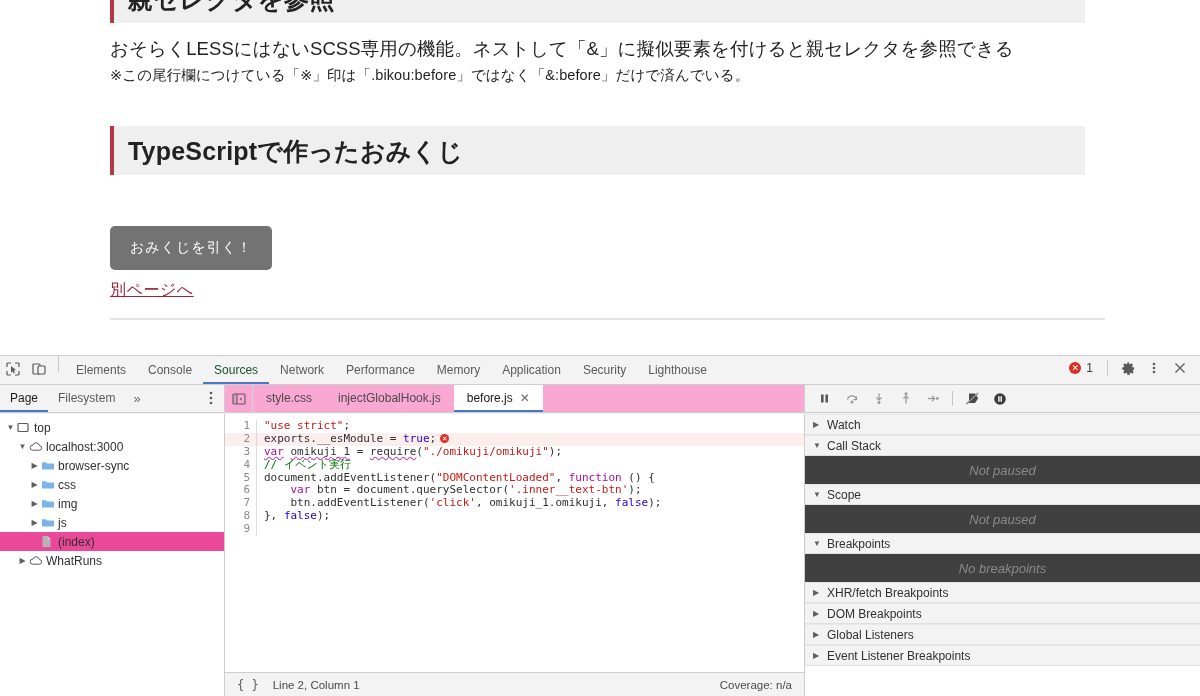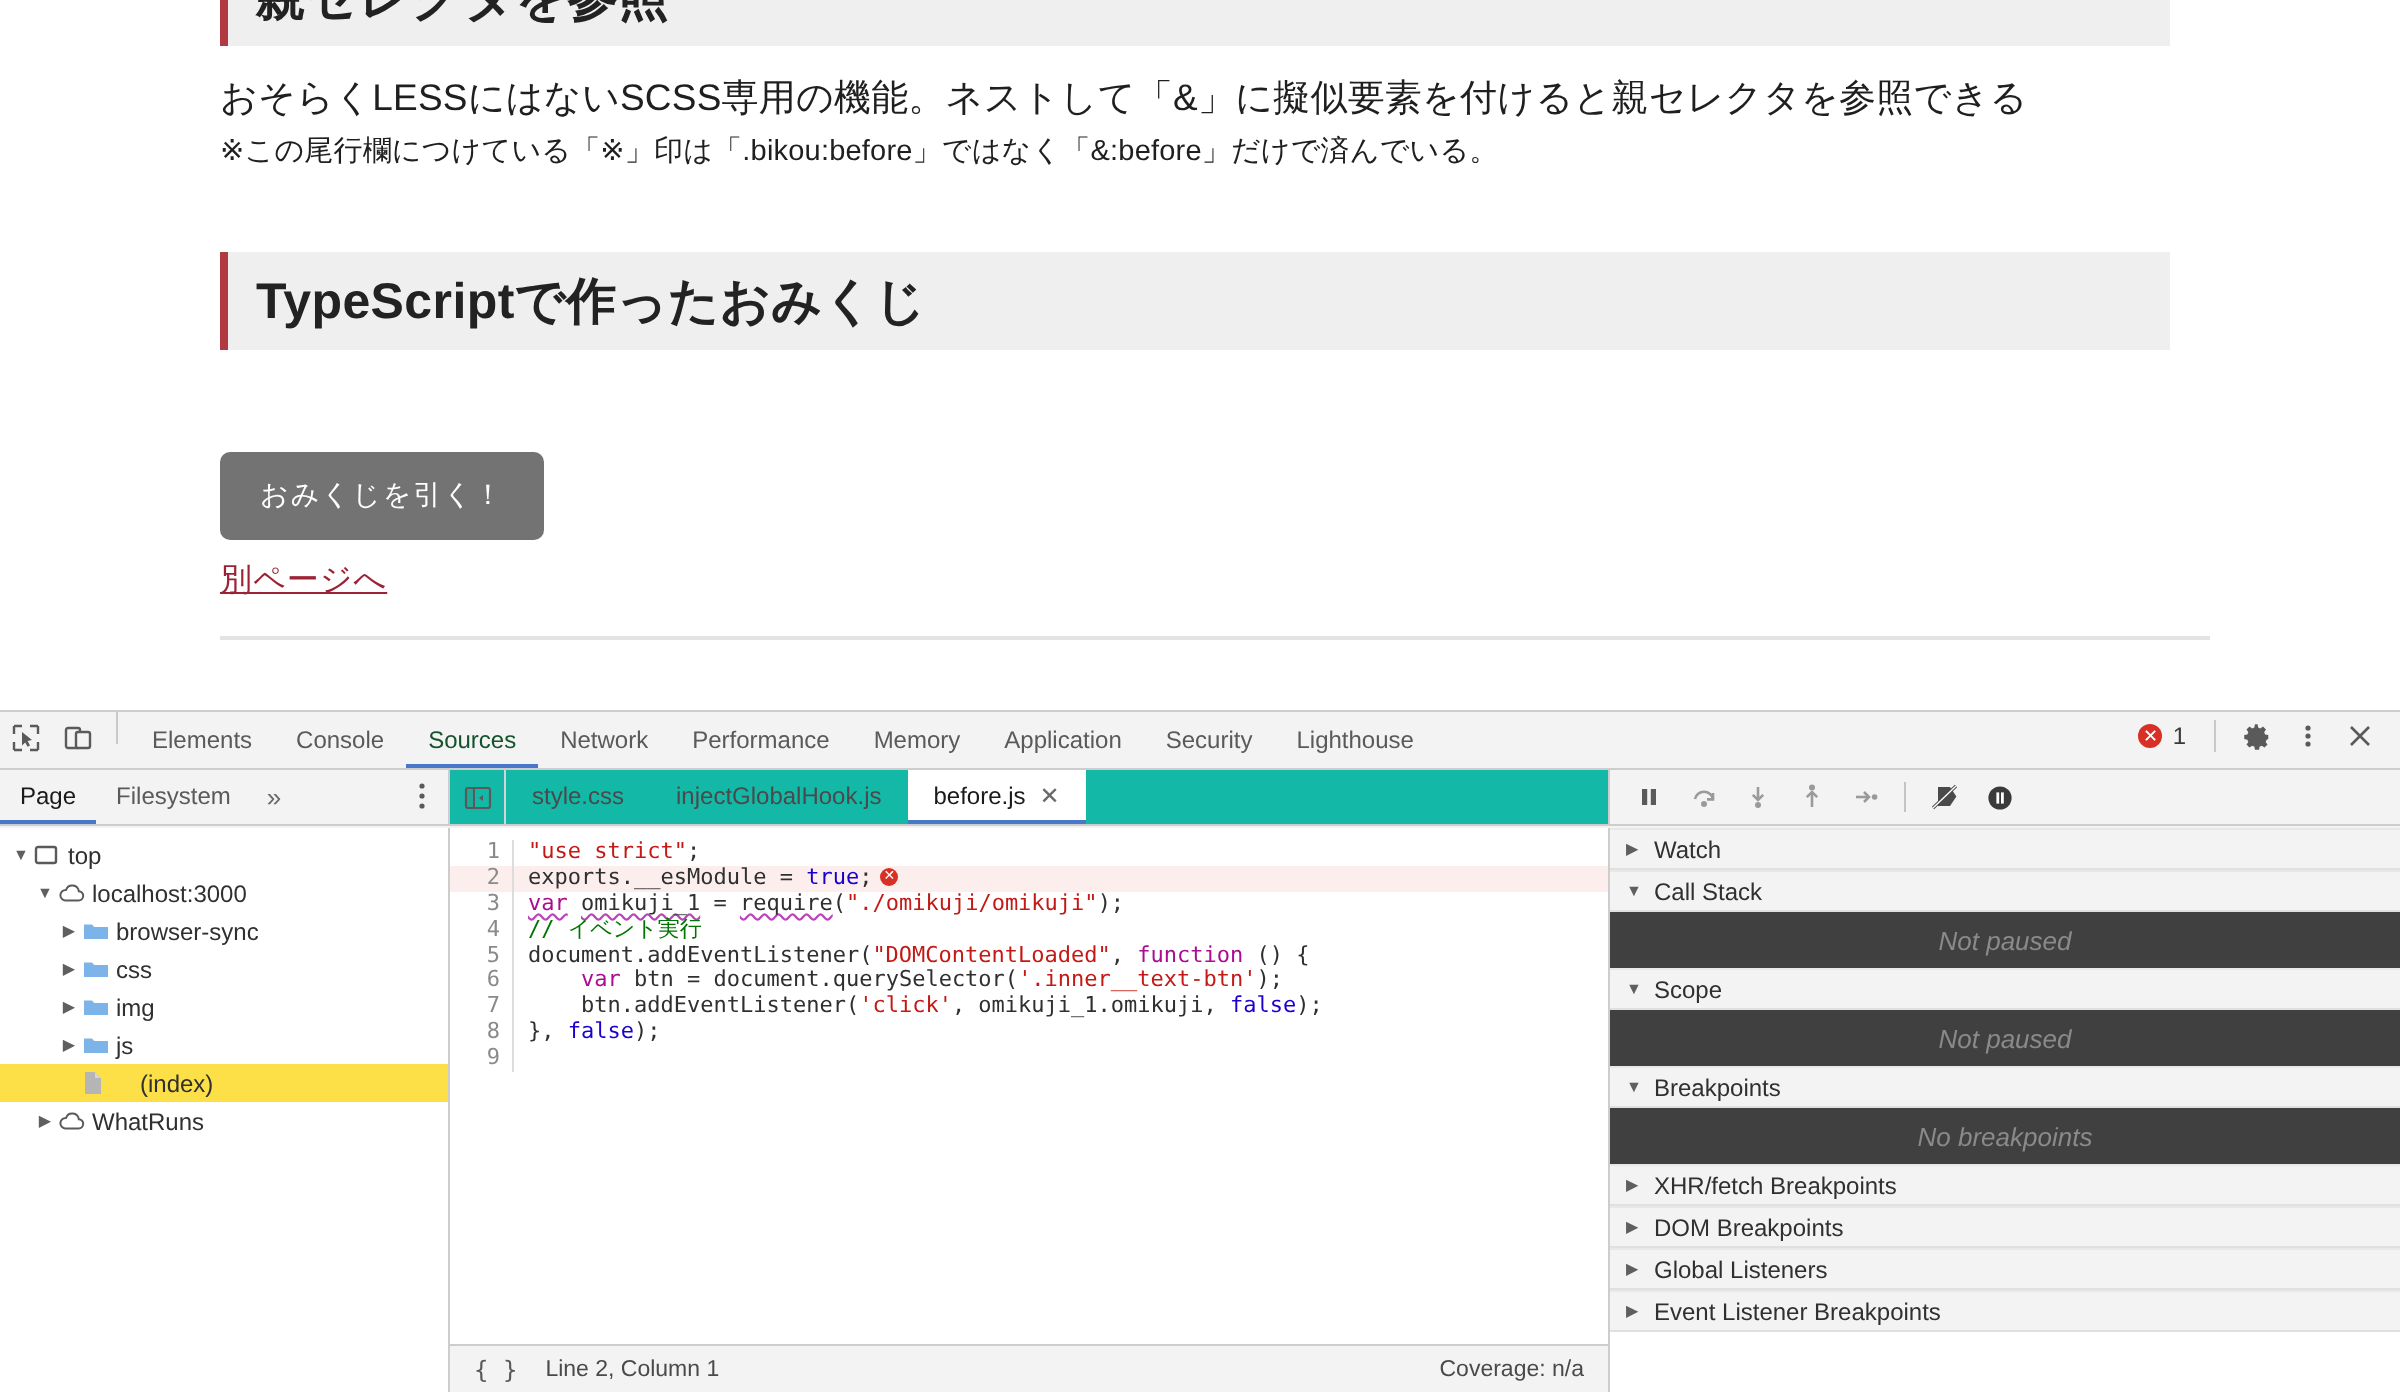--- a/index.html
+++ b/index.html
@@ -114,21 +114,21 @@
   .nav-tab {
     padding: 0 10px; height: 27px; line-height: 27px;
     font-size: 12px; color: #5a5a5a; cursor: pointer;
   }
   .nav-tab.active { color: #1a1a1a; box-shadow: inset 0 -2px 0 #4a78c8; }
   .nav-more { padding: 0 8px; color: #6a6a6a; cursor: pointer; font-size: 13px; }
   #nav-kebab { position: absolute; right: 6px; top: 4px; cursor: pointer; }
 
   #editor-tabs {
     flex: 1; display: flex; align-items: center;
-    height: 100%; border-right: 1px solid #cdcdcd; background: #14b8a6;
+    height: 100%; border-right: 1px solid #cdcdcd; background: #f9a8d4;
   }
   #navigator-toggle {
     width: 28px; display: flex; align-items: center; justify-content: center;
     cursor: pointer; border-right: 1px solid #d4d4d4; height: 100%;
   }
   .file-tab {
     padding: 0 13px; height: 27px; line-height: 27px;
     font-size: 12px; color: #4a4a4a; cursor: pointer;
     display: flex; align-items: center; gap: 7px; white-space: nowrap;
   }
@@ -154,21 +154,21 @@
   
   #file-tree {
     width: 225px; background: #fff;
     border-right: 1px solid #cdcdcd; overflow: hidden;
     padding-top: 4px; position: relative;
   }
   .tree-row {
     height: 19px; display: flex; align-items: center;
     font-size: 12px; color: #303030; cursor: pointer; white-space: nowrap;
   }
-  .tree-row.selected { background: #fde047; gap: 12px; }
+  .tree-row.selected { background: #ec4899; }
   .twisty {
     width: 13px; display: flex; align-items: center;
     justify-content: center; font-size: 8px; color: #5f5f5f; flex: none;
   }
   .tree-icon { width: 17px; display: flex; align-items: center; flex: none; }
 
   
   #editor-pane {
     flex: 1; background: #fff; position: relative;
     border-right: 1px solid #cdcdcd; overflow: hidden;

